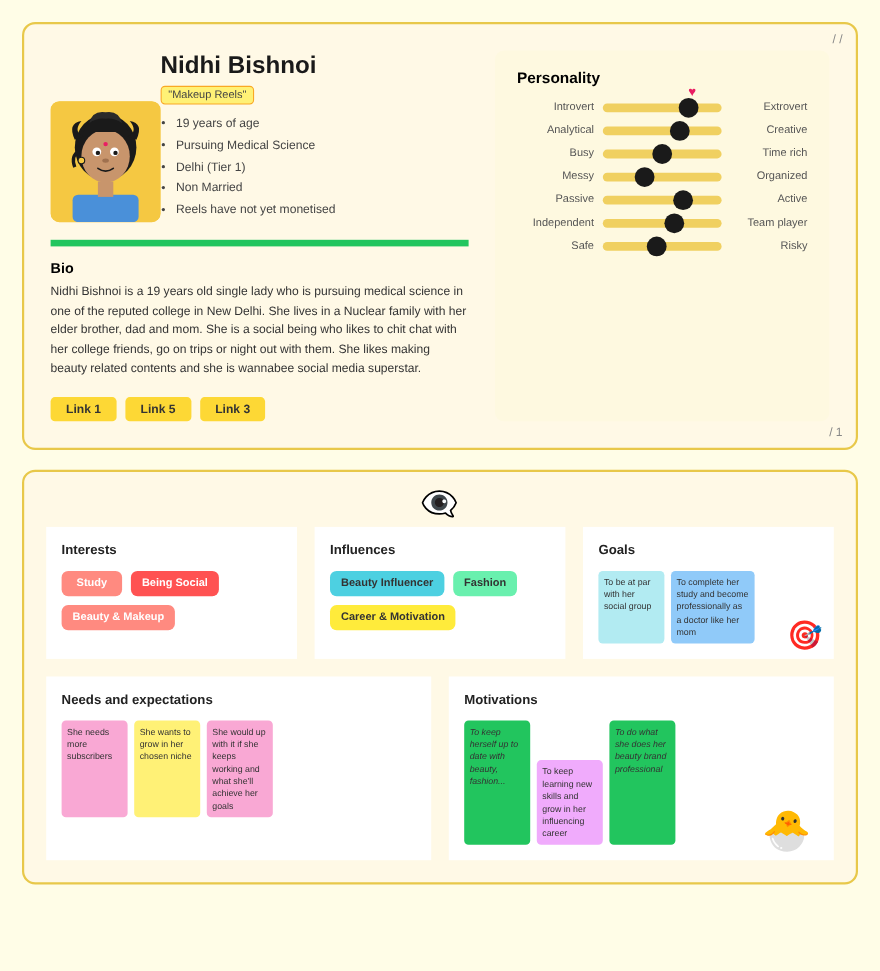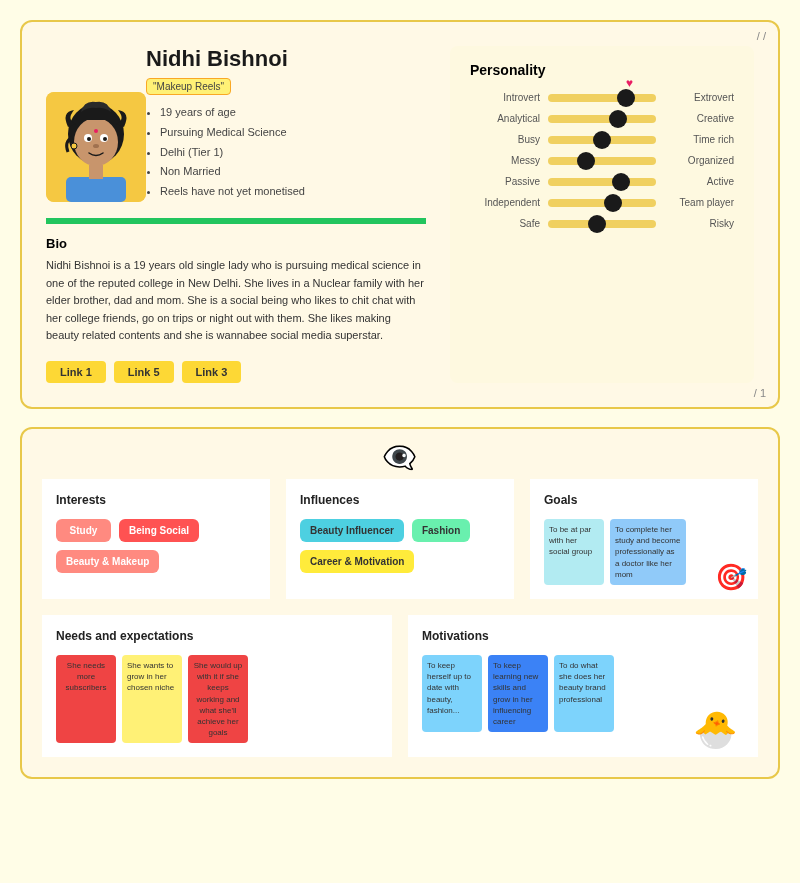--- a/index.html
+++ b/index.html
@@ -253,24 +253,24 @@
     .sticky-note {
       width: 60px;
       min-height: 55px;
       border-radius: 4px;
       padding: 5px;
       font-size: 8px;
       line-height: 1.4;
       color: #333;
     }
 
-    .sticky-orange { background: #ef4444; text-align: center; }
+    .sticky-orange { background: #f9a8d4; }
     .sticky-yellow { background: #fff176; }
-    .sticky-purple2 { background: #7dd3fc; }
-    .sticky-pink2 { background: #3b82f6; }
+    .sticky-purple2 { background: #22c55e; font-style: italic; }
+    .sticky-pink2 { background: #f0abfc; margin-top: 36px; }
     .sticky-teal2 { background: #b2ebf2; }
 
     .goals-section {
       position: relative;
     }
 
     .goals-deco {
       position: absolute;
       right: 6px;
       bottom: 6px;

